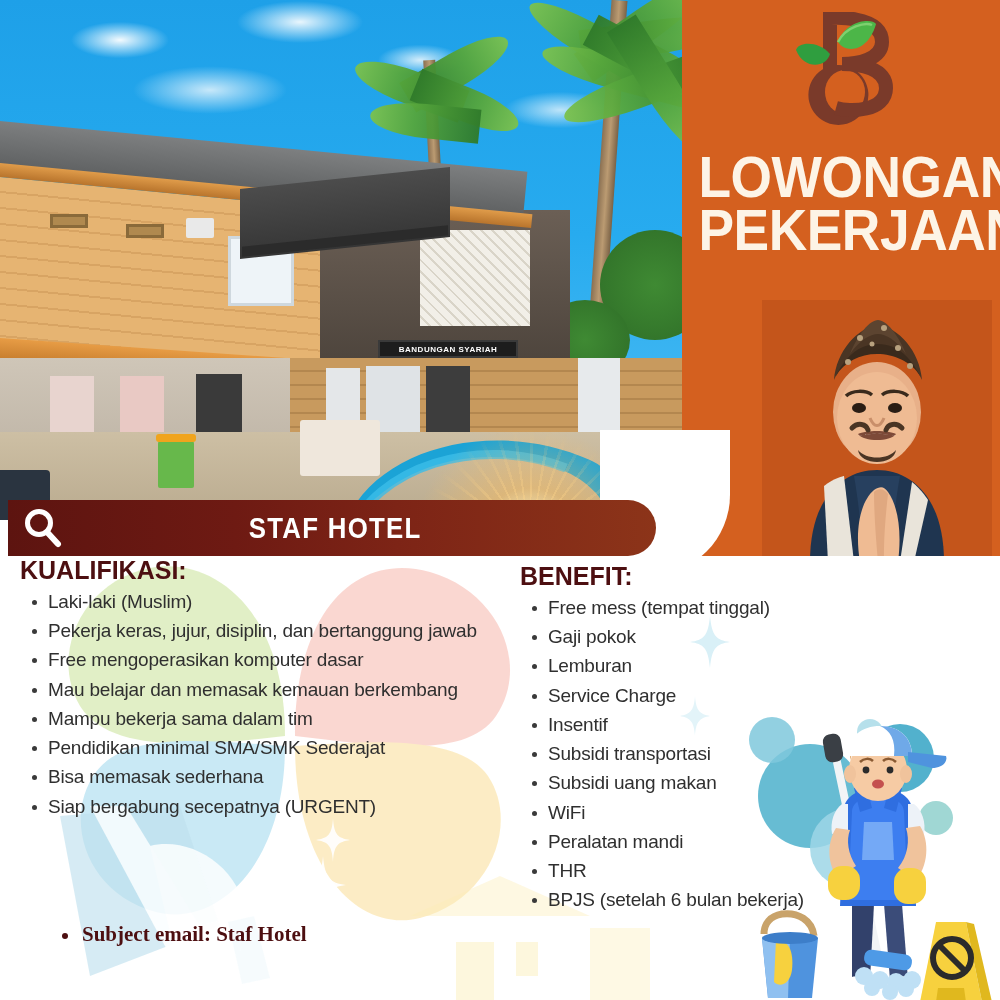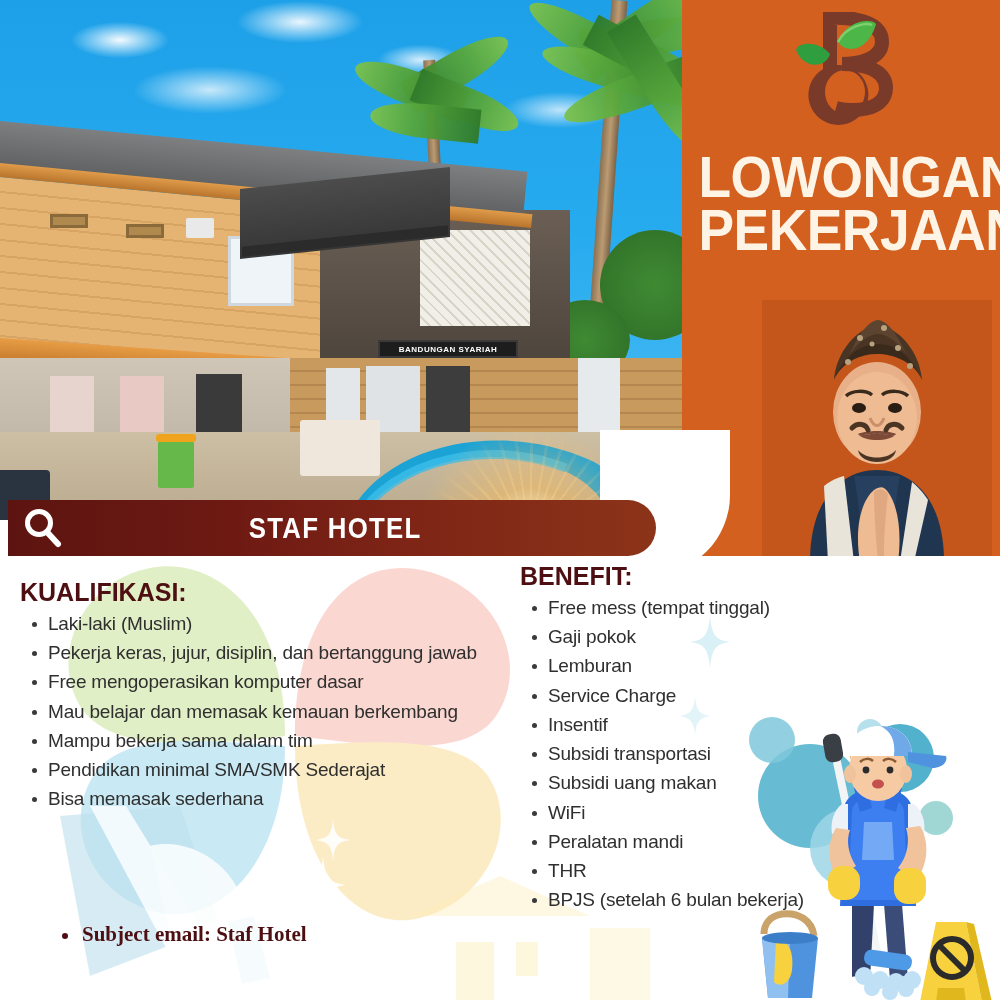--- a/index.html
+++ b/index.html
@@ -149,21 +149,21 @@
 
   
   .body-area{ position:absolute; left:0; top:556px; width:1000px; height:444px; background:#ffffff; overflow:hidden; }
 
   .petals{ position:absolute; left:10px; top:-10px; width:560px; height:400px; opacity:.62; }
   .bg-house{ position:absolute; left:400px; top:320px; width:330px; height:130px; opacity:.5; }
   .bg-broom{ position:absolute; left:30px; top:250px; width:330px; height:200px; opacity:.85; }
   .bubbles{ position:absolute; right:0; top:140px; width:260px; height:200px; }
   .cleaner{ position:absolute; left:760px; top:170px; width:240px; height:280px; }
 
-  .col-qual{ position:absolute; left:20px; top:22px; width:490px; }
+  .col-qual{ position:absolute; left:20px; top:0; width:490px; }
   .col-ben{ position:absolute; left:520px; top:6px; width:330px; }
 
   h2.sec{
     font-size:25px; font-weight:bold; color:#4d0f11;
     letter-spacing:0px; margin-bottom:4px;
     font-family:"Liberation Sans", sans-serif;
   }
   ul.pts{ list-style:none; }
   ul.pts li{
     position:relative; padding-left:28px; margin-bottom:3px;
@@ -426,20 +426,21 @@
     <div class="col-qual">
       <h2 class="sec">KUALIFIKASI:</h2>
       <ul class="pts">
         <li>Laki-laki (Muslim)</li>
         <li>Pekerja keras, jujur, disiplin, dan bertanggung jawab</li>
         <li>Free mengoperasikan komputer dasar</li>
         <li>Mau belajar dan memasak kemauan berkembang</li>
         <li>Mampu bekerja sama dalam tim</li>
         <li>Pendidikan minimal SMA/SMK Sederajat</li>
         <li>Bisa memasak sederhana</li>
+        <li>Siap bergabung secepatnya (URGENT)</li>
       </ul>
     </div>
 
     <div class="col-ben">
       <h2 class="sec">BENEFIT:</h2>
       <ul class="pts">
         <li>Free mess (tempat tinggal)</li>
         <li>Gaji pokok</li>
         <li>Lemburan</li>
         <li>Service Charge</li>

